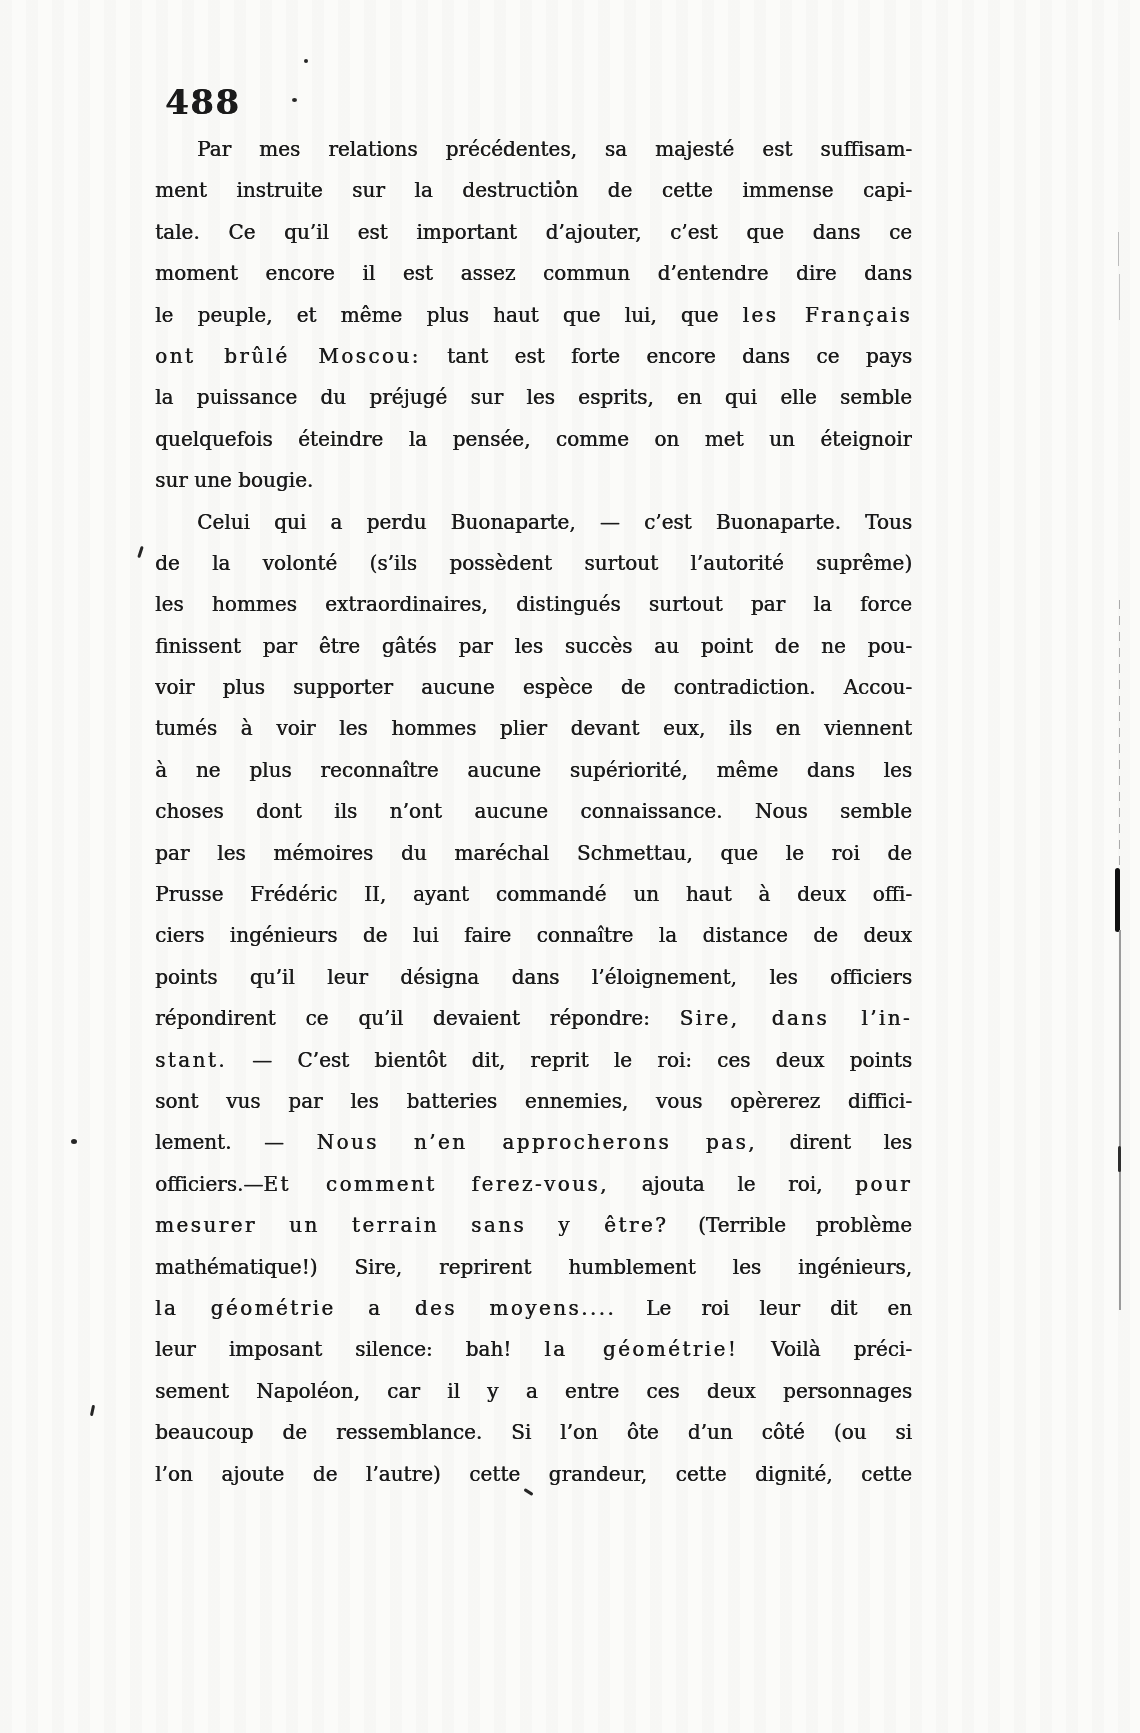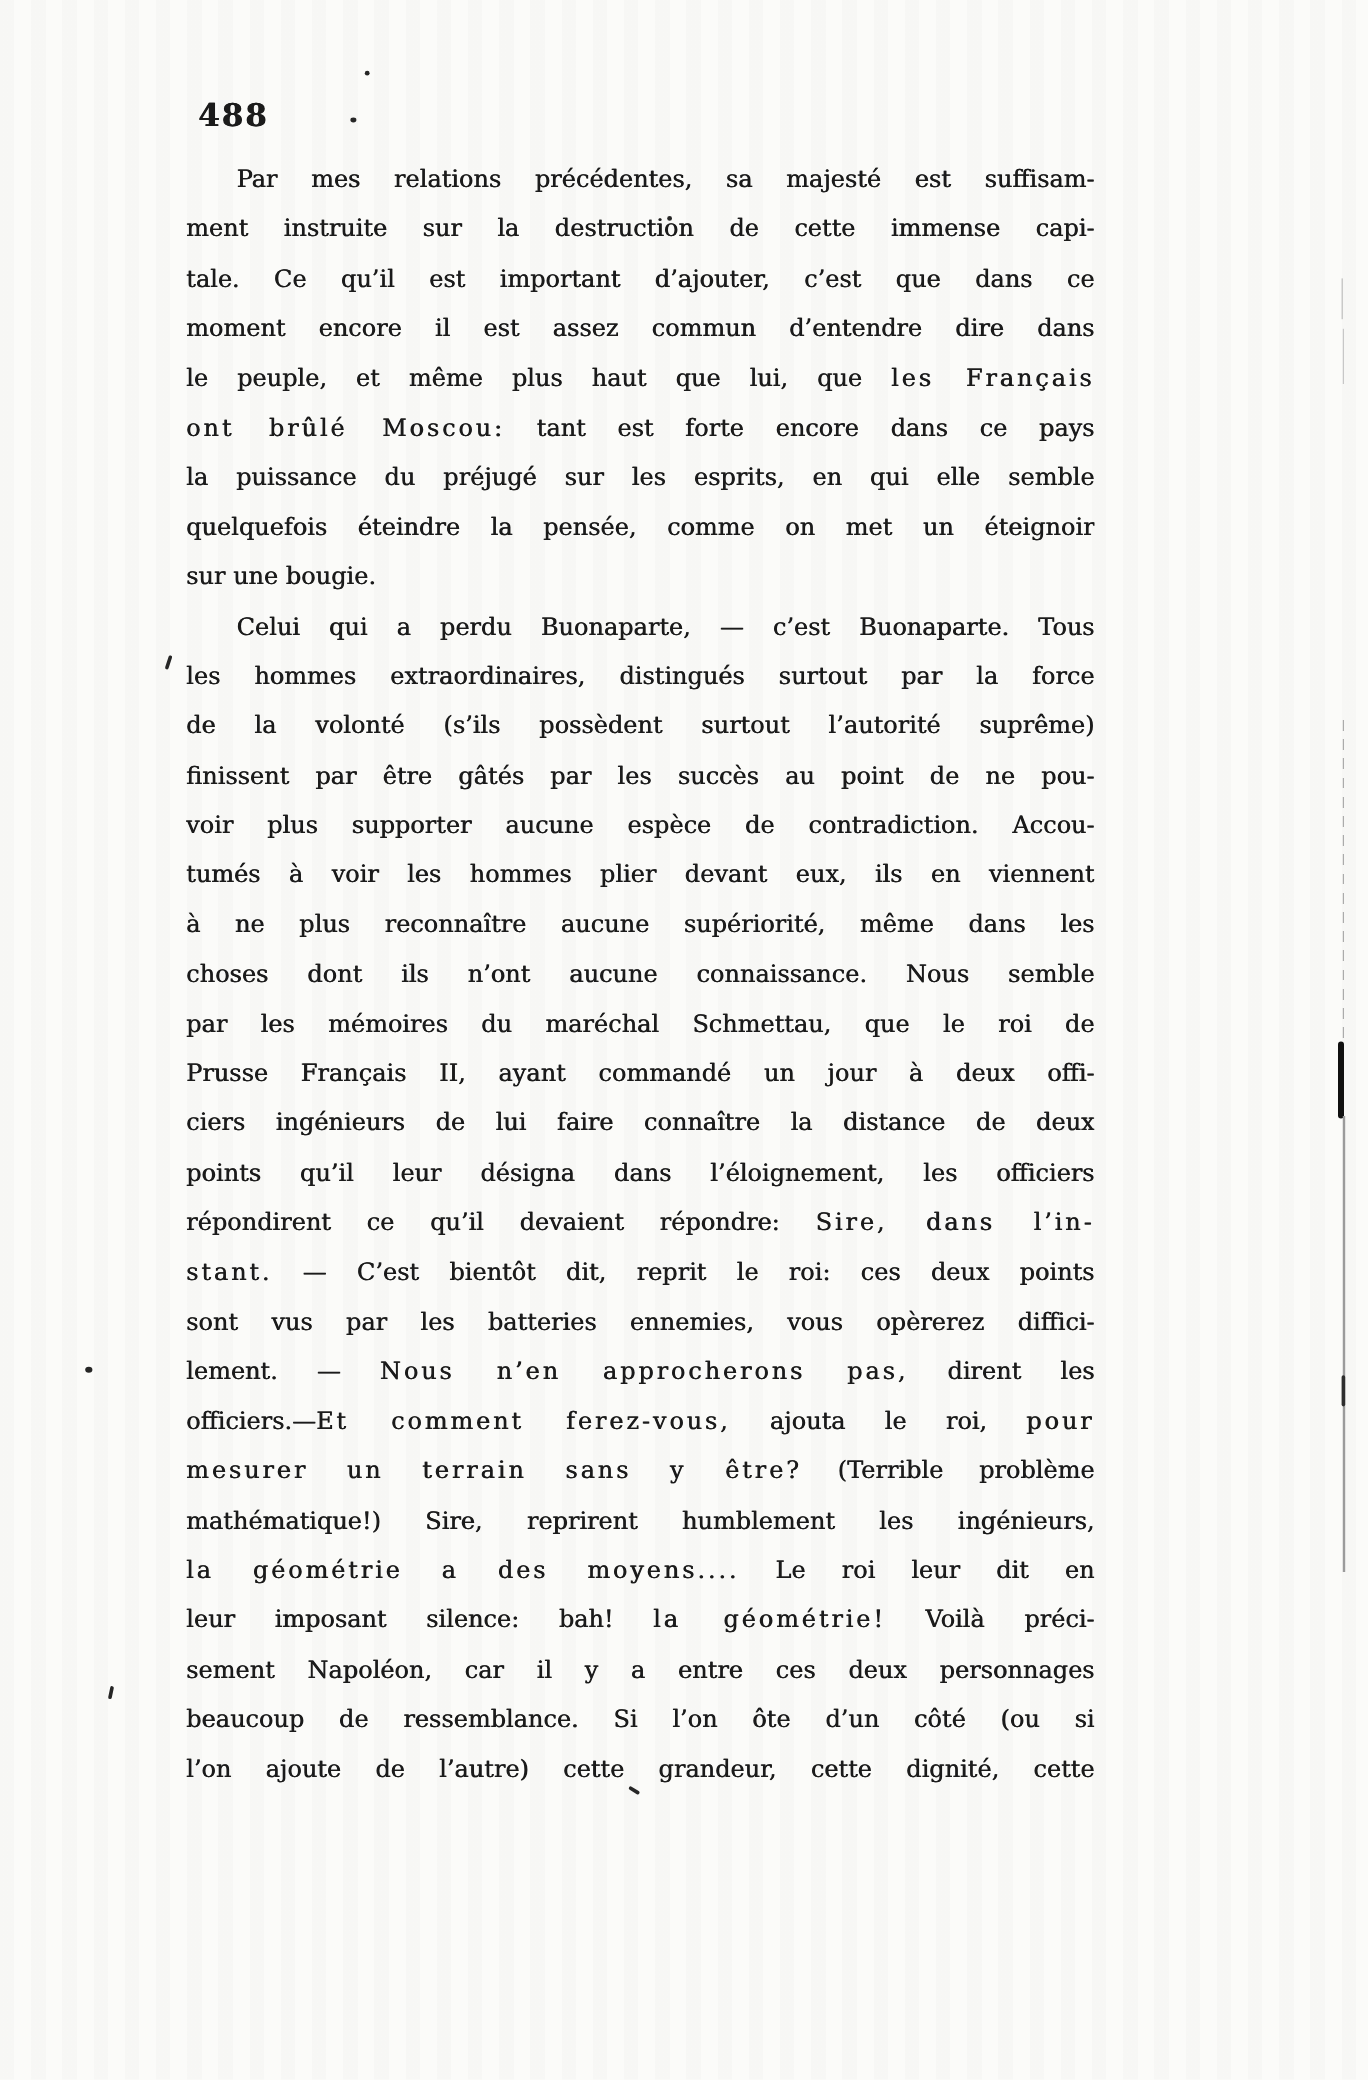--- a/index.html
+++ b/index.html
@@ -18,21 +18,21 @@
     overflow: hidden;
   }
   .page {
     position: absolute;
     inset: 0;
   }
   .page-number {
     position: absolute;
     left: 165px;
     top: 82px;
-    font-size: 26px;
+    font-size: 34px;
     font-weight: bold;
     letter-spacing: 1.5px;
     text-shadow: 0.4px 0 0 currentColor;
   }
   .text-block {
     position: absolute;
     left: 155px;
     top: 129px;
     width: 757px;
   }
@@ -95,29 +95,29 @@
       <div class="line indent"><span class="seg">Par mes relations précédentes, sa majesté est suffisam-</span></div>
       <div class="line"><span class="seg">ment instruite sur la destruction de cette immense capi-</span></div>
       <div class="line"><span class="seg">tale. Ce qu’il est important d’ajouter, c’est que dans ce</span></div>
       <div class="line"><span class="seg">moment encore il est assez commun d’entendre dire dans</span></div>
       <div class="line"><span class="seg">le peuple, et même plus haut que lui, que </span><span class="seg sp">les Français</span></div>
       <div class="line"><span class="seg sp">ont brûlé Moscou:</span><span class="seg"> tant est forte encore dans ce pays</span></div>
       <div class="line"><span class="seg">la puissance du préjugé sur les esprits, en qui elle semble</span></div>
       <div class="line"><span class="seg">quelquefois éteindre la pensée, comme on met un éteignoir</span></div>
       <div class="line no-just"><span class="seg">sur une bougie.</span></div>
       <div class="line indent"><span class="seg">Celui qui a perdu Buonaparte, — c’est Buonaparte. Tous</span></div>
+      <div class="line"><span class="seg">de la volonté (s’ils possèdent surtout l’autorité suprême)</span></div>
       <div class="line"><span class="seg">les hommes extraordinaires, distingués surtout par la force</span></div>
-      <div class="line"><span class="seg">de la volonté (s’ils possèdent surtout l’autorité suprême)</span></div>
       <div class="line"><span class="seg">finissent par être gâtés par les succès au point de ne pou-</span></div>
       <div class="line"><span class="seg">voir plus supporter aucune espèce de contradiction. Accou-</span></div>
       <div class="line"><span class="seg">tumés à voir les hommes plier devant eux, ils en viennent</span></div>
       <div class="line"><span class="seg">à ne plus reconnaître aucune supériorité, même dans les</span></div>
       <div class="line"><span class="seg">choses dont ils n’ont aucune connaissance. Nous semble</span></div>
       <div class="line"><span class="seg">par les mémoires du maréchal Schmettau, que le roi de</span></div>
-      <div class="line"><span class="seg">Prusse Français II, ayant commandé un jour à deux offi-</span></div>
+      <div class="line"><span class="seg">Prusse Frédéric II, ayant commandé un haut à deux offi-</span></div>
       <div class="line"><span class="seg">ciers ingénieurs de lui faire connaître la distance de deux</span></div>
       <div class="line"><span class="seg">points qu’il leur désigna dans l’éloignement, les officiers</span></div>
       <div class="line"><span class="seg">répondirent ce qu’il devaient répondre: </span><span class="seg sp">Sire, dans l’in-</span></div>
       <div class="line"><span class="seg sp">stant.</span><span class="seg"> — C’est bientôt dit, reprit le roi: ces deux points</span></div>
       <div class="line"><span class="seg">sont vus par les batteries ennemies, vous opèrerez diffici-</span></div>
       <div class="line"><span class="seg">lement. — </span><span class="seg sp">Nous n’en approcherons pas,</span><span class="seg"> dirent les</span></div>
       <div class="line"><span class="seg">officiers.—</span><span class="seg sp">Et comment ferez-vous,</span><span class="seg"> ajouta le roi, </span><span class="seg sp">pour</span></div>
       <div class="line"><span class="seg sp">mesurer un terrain sans y être?</span><span class="seg"> (Terrible problème</span></div>
       <div class="line"><span class="seg">mathématique!) Sire, reprirent humblement les ingénieurs,</span></div>
       <div class="line"><span class="seg sp">la géométrie a des moyens....</span><span class="seg"> Le roi leur dit en</span></div>

